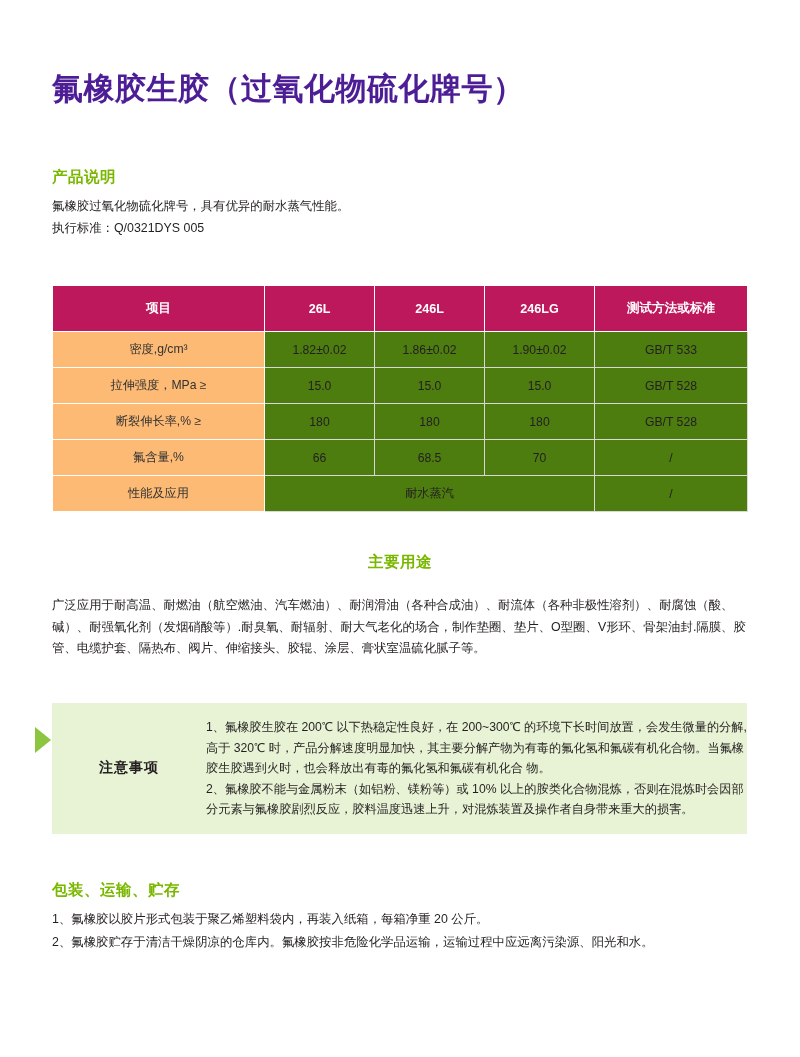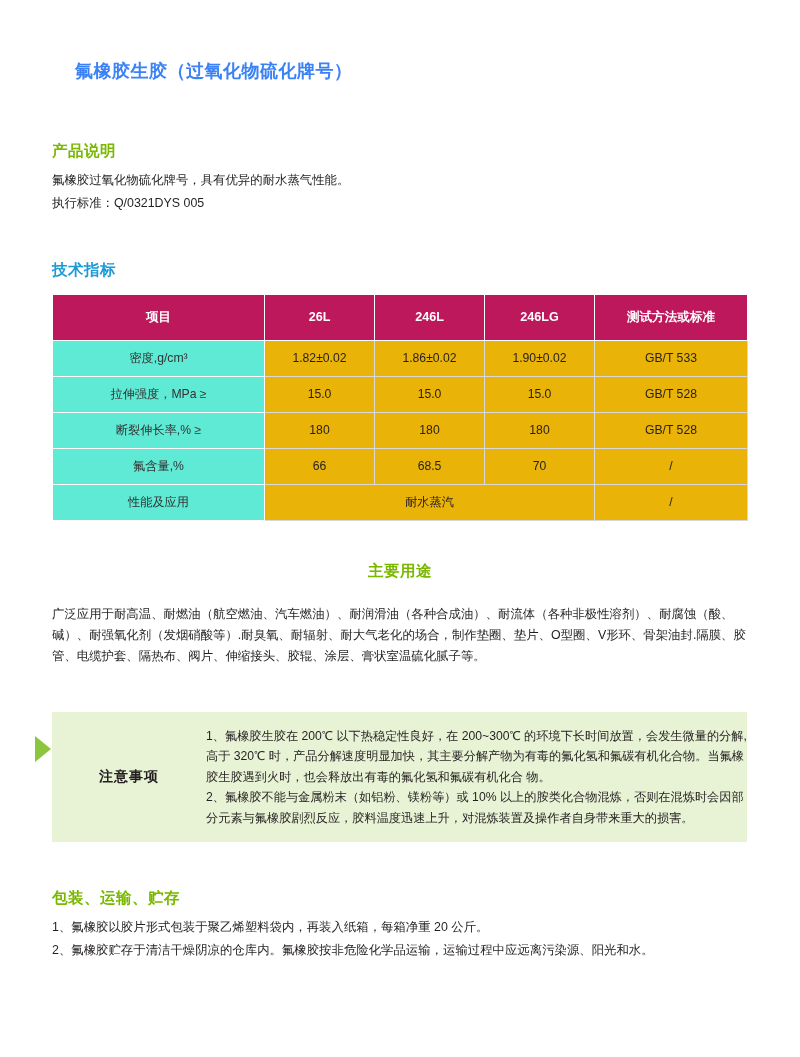--- a/index.html
+++ b/index.html
@@ -15,27 +15,26 @@
     -webkit-font-smoothing: antialiased;
   }
   .page {
     position: relative;
     width: 800px;
     height: 1057px;
     box-sizing: border-box;
     padding: 0 52px;
   }
   .doc-title {
-    font-size: 18px;
-    font-weight: bold;
-    color: #3b82f6;
+    font-size: 31px;
+    font-weight: bold;
+    color: #4c1d95;
     letter-spacing: 0.5px;
     padding-top: 48px;
     line-height: 1.3;
-    margin-left: 23px;
   }
   .section-heading {
     color: #7ab800;
     font-size: 15.5px;
     font-weight: bold;
     letter-spacing: 0.5px;
   }
   .section-heading.blue {
     color: #1b9ad6;
   }
@@ -67,26 +66,26 @@
     border: 1px solid #ffffff;
     font-size: 12.6px;
   }
   table.spec-table td {
     height: 33px;
     border: 1px solid #ffffff;
     text-align: center;
     color: #231f20;
   }
   table.spec-table td.rowhead {
-    background: #5eead4;
+    background: #fdba74;
     font-weight: normal;
     color: #333;
   }
   table.spec-table td.val {
-    background: #eab308;
+    background: #4d7c0f;
     border: 1px solid #d8d8d8;
   }
   table.spec-table col.c1 { width: 212px; }
   table.spec-table col.c2 { width: 110px; }
   table.spec-table col.c3 { width: 110px; }
   table.spec-table col.c4 { width: 110px; }
   table.spec-table col.c5 { width: 153px; }
 
   #main-uses { margin-top: 40px; }
   #main-uses .section-heading { margin-bottom: 22px; text-align: center; }
@@ -142,21 +141,20 @@
 
   <section id="product-desc">
     <div class="section-heading">产品说明</div>
     <div class="body-text">
       <div class="desc-line">氟橡胶过氧化物硫化牌号，具有优异的耐水蒸气性能。</div>
       <div class="desc-line">执行标准：Q/0321DYS 005</div>
     </div>
   </section>
 
   <section id="tech-specs">
-    <div class="section-heading blue">技术指标</div>
     <table class="spec-table">
       <colgroup>
         <col class="c1">
           <col class="c2">
           <col class="c3">
           <col class="c4">
           <col class="c5">
       </colgroup>
       <thead>
         <tr>

